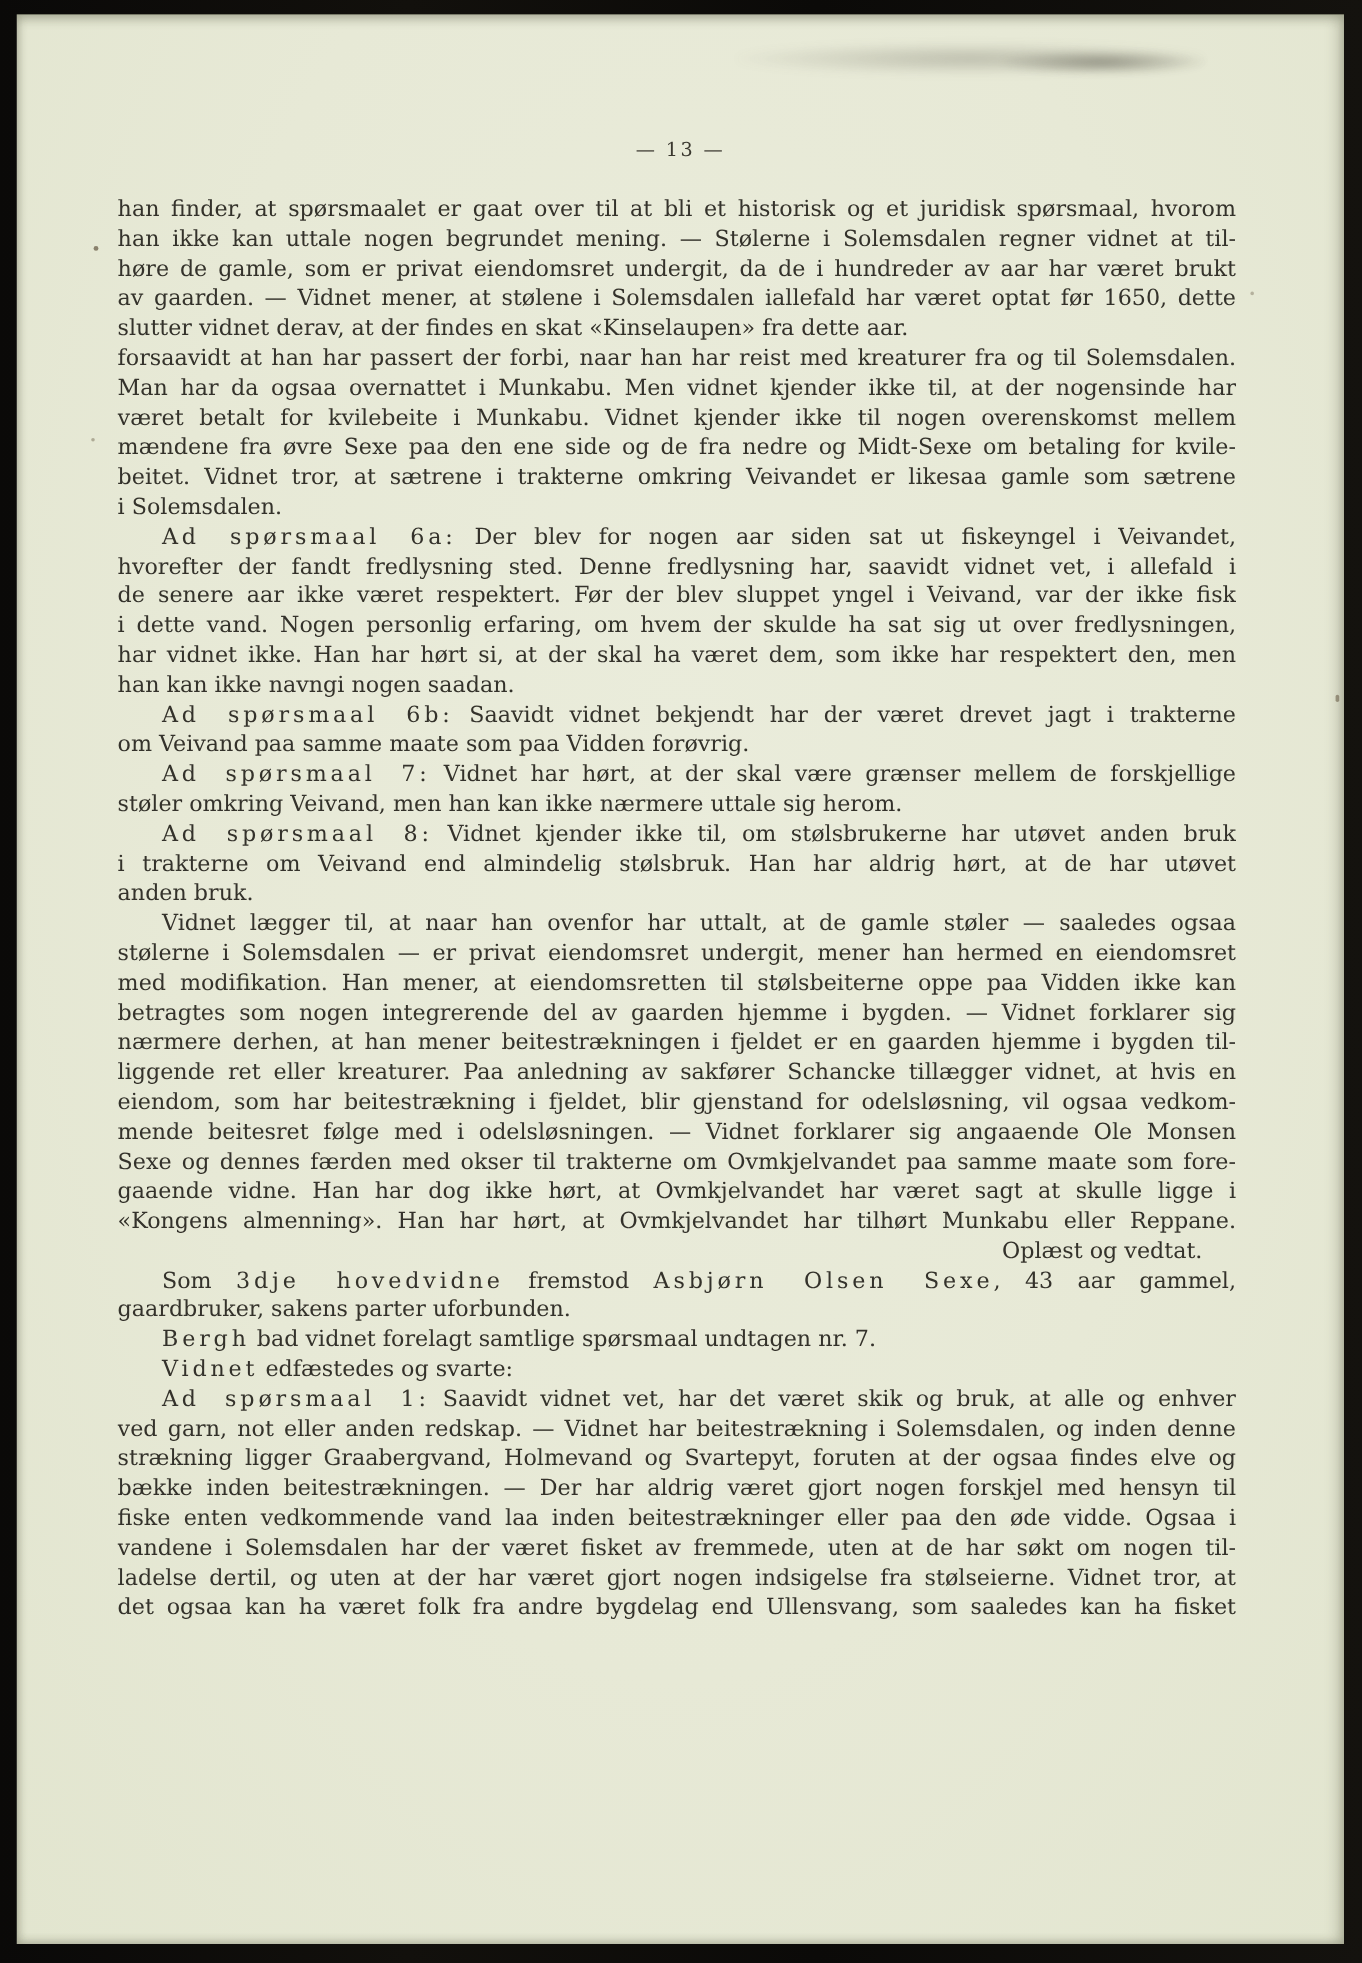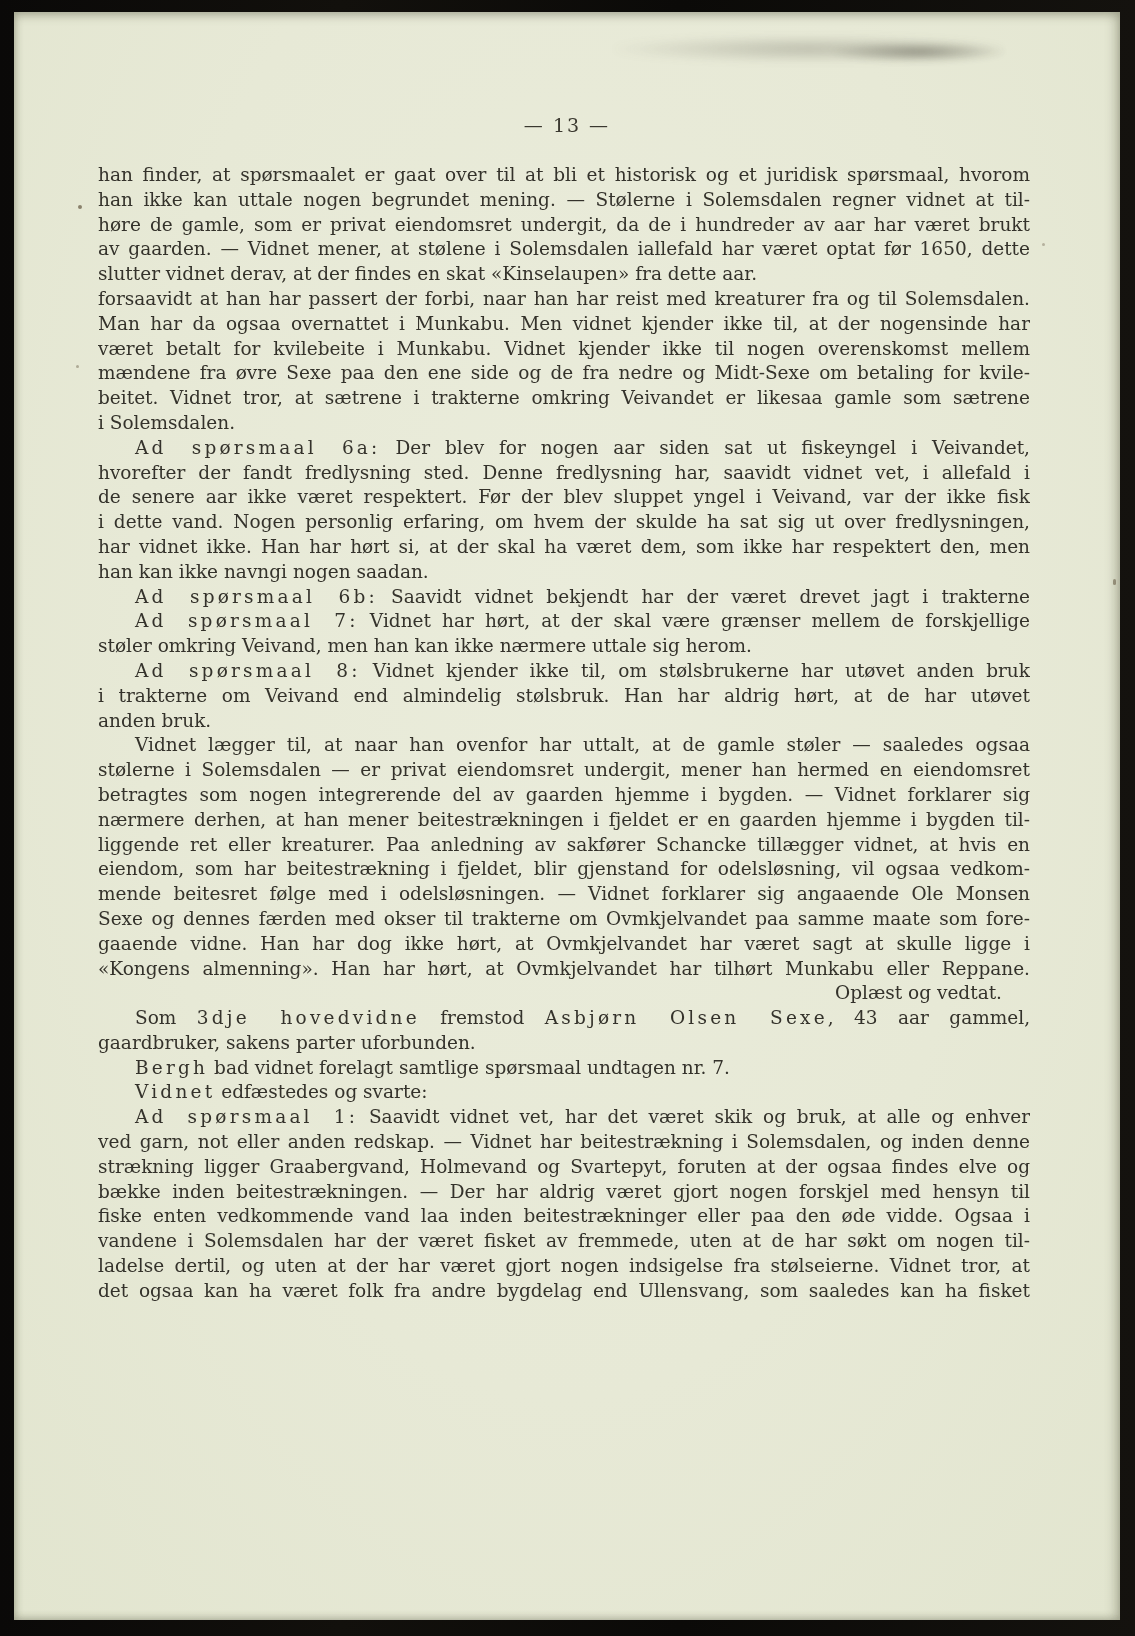--- a/index.html
+++ b/index.html
@@ -51,21 +51,21 @@
   .speck { position: absolute; background: #6b5f4a; border-radius: 50%; }
   .speck-1 { left: 64px; top: 193px; width: 4px; height: 4px; opacity: 0.75; }
   .speck-2 { left: 62px; top: 353px; width: 3px; height: 3px; opacity: 0.45; }
   .speck-3 { left: 1099px; top: 567px; width: 3px; height: 6px; border-radius: 2px; opacity: 0.6; }
   .speck-4 { left: 1028px; top: 231px; width: 3px; height: 3px; opacity: 0.4; }
 
   .page-number {
     margin: 0;
     padding-top: 101px;
     text-align: center;
-    font-size: 19px;
+    font-size: 16px;
     line-height: 24px;
     letter-spacing: 2px;
     color: #3a382f;
   }
   .text-block {
     margin: 26px 90px 0 84px; 
   }
   .para { margin: 0; padding: 0; }
   .line {
     font-size: 18.5px;
@@ -119,33 +119,35 @@
         <div class="para indent">
           <div class="line first"><span class="spaced">Ad spørsmaal 6a:</span><span> Der blev for nogen aar siden sat ut fiskeyngel i Veivandet,</span></div>
           <div class="line">hvorefter der fandt fredlysning sted. Denne fredlysning har, saavidt vidnet vet, i allefald i</div>
           <div class="line">de senere aar ikke været respektert. Før der blev sluppet yngel i Veivand, var der ikke fisk</div>
           <div class="line">i dette vand. Nogen personlig erfaring, om hvem der skulde ha sat sig ut over fredlysningen,</div>
           <div class="line">har vidnet ikke. Han har hørt si, at der skal ha været dem, som ikke har respektert den, men</div>
           <div class="line last">han kan ikke navngi nogen saadan.</div>
         </div>
         <div class="para indent">
           <div class="line first"><span class="spaced">Ad spørsmaal 6b:</span><span> Saavidt vidnet bekjendt har der været drevet jagt i trakterne</span></div>
+          <div class="line last">om Veivand paa samme maate som paa Vidden forøvrig.</div>
         </div>
         <div class="para indent">
           <div class="line first"><span class="spaced">Ad spørsmaal 7:</span><span> Vidnet har hørt, at der skal være grænser mellem de forskjellige</span></div>
           <div class="line last">støler omkring Veivand, men han kan ikke nærmere uttale sig herom.</div>
         </div>
         <div class="para indent">
           <div class="line first"><span class="spaced">Ad spørsmaal 8:</span><span> Vidnet kjender ikke til, om stølsbrukerne har utøvet anden bruk</span></div>
           <div class="line">i trakterne om Veivand end almindelig stølsbruk. Han har aldrig hørt, at de har utøvet</div>
           <div class="line last">anden bruk.</div>
         </div>
         <div class="para indent">
           <div class="line first">Vidnet lægger til, at naar han ovenfor har uttalt, at de gamle støler — saaledes ogsaa</div>
           <div class="line">stølerne i Solemsdalen — er privat eiendomsret undergit, mener han hermed en eiendomsret</div>
+          <div class="line">med modifikation. Han mener, at eiendomsretten til stølsbeiterne oppe paa Vidden ikke kan</div>
           <div class="line">betragtes som nogen integrerende del av gaarden hjemme i bygden. — Vidnet forklarer sig</div>
           <div class="line">nærmere derhen, at han mener beitestrækningen i fjeldet er en gaarden hjemme i bygden til-</div>
           <div class="line">liggende ret eller kreaturer. Paa anledning av sakfører Schancke tillægger vidnet, at hvis en</div>
           <div class="line">eiendom, som har beitestrækning i fjeldet, blir gjenstand for odelsløsning, vil ogsaa vedkom-</div>
           <div class="line">mende beitesret følge med i odelsløsningen. — Vidnet forklarer sig angaaende Ole Monsen</div>
           <div class="line">Sexe og dennes færden med okser til trakterne om Ovmkjelvandet paa samme maate som fore-</div>
           <div class="line">gaaende vidne. Han har dog ikke hørt, at Ovmkjelvandet har været sagt at skulle ligge i</div>
           <div class="line">«Kongens almenning». Han har hørt, at Ovmkjelvandet har tilhørt Munkabu eller Reppane.</div>
         </div>
         <div class="para right">

